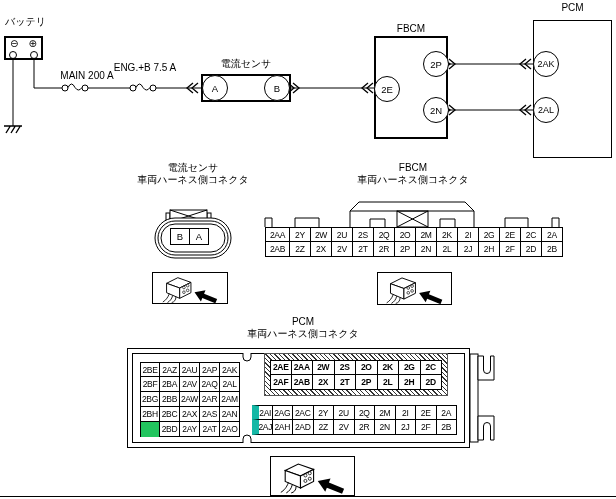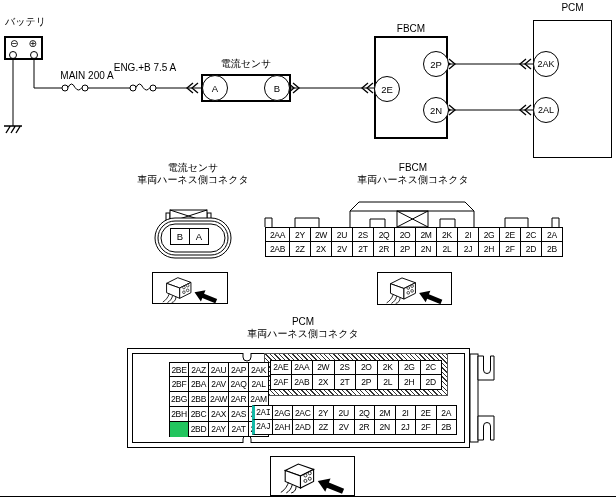--- a/index.html
+++ b/index.html
@@ -20,29 +20,29 @@
   
   .cellgrid{position:absolute;display:grid;grid-auto-rows:15px;background:#22c55e;z-index:2;}
   .cell{
     box-sizing:border-box;border-right:1px solid #000;border-bottom:1px solid #000;
     display:flex;align-items:center;justify-content:center;
     font-size:8.5px;letter-spacing:-0.3px;background:#fff;overflow:hidden;
   }
   .g14{grid-template-columns:25px repeat(13,21px);}
   .g14 > .cell:nth-child(-n+14){border-top:1px solid #000;}
   .g14 > .cell:nth-child(14n+1){border-left:1px solid #000;}
-  .g5{grid-template-columns:repeat(5,20px);margin-left:29px;}
+  .g5{grid-template-columns:repeat(5,20px);}
   .g5 > .cell:nth-child(-n+5){border-top:1px solid #000;}
   .g5 > .cell:nth-child(5n+1){border-left:1px solid #000;}
   .g8{grid-template-columns:repeat(8,21.5px);}
   .g8 > .cell:nth-child(-n+8){border-top:1px solid #000;}
   .g8 > .cell:nth-child(8n+1){border-left:1px solid #000;}
   .g10{grid-template-columns:repeat(10,20.5px);}
   .g10 > .cell:nth-child(-n+10){border-top:1px solid #000;}
-  .g10 > .cell:nth-child(10n+1){border-left:3px solid #14b8a6;font-family:Liberation Mono, monospace;}
+  .g10 > .cell:nth-child(10n+1){border-left:7px solid #14b8a6;}
   .cell:empty{border-left:none;border-bottom:none;background:transparent;}
   
   .battbox{
     position:absolute;left:4px;top:36px;width:39px;height:24px;border:2px solid #000;
     box-sizing:border-box;background:transparent;display:flex;justify-content:space-between;
     padding:0 4px;font-size:10px;line-height:12px;z-index:3;
   }
   
   .viewbox{position:absolute;border:1px solid #000;background:#fff;box-sizing:border-box;}
   .viewbox svg{display:block;width:100%;height:100%;}
@@ -275,21 +275,21 @@
       <div class="cell">2AS</div>
       <div class="cell">2AN</div>
       <div class="cell"></div>
       <div class="cell">2BD</div>
       <div class="cell">2AY</div>
       <div class="cell">2AT</div>
       <div class="cell">2AO</div>
     </div>
 
   <div class="hatch" style="left:265px;top:354px;width:182px;height:41px;"></div>
-  <div class="cellgrid g8" style="left:270px;top:359.5px;">
+  <div class="cellgrid g8" style="left:270px;top:359.5px;font-weight:bold;">
       <div class="cell">2AE</div>
       <div class="cell">2AA</div>
       <div class="cell">2W</div>
       <div class="cell">2S</div>
       <div class="cell">2O</div>
       <div class="cell">2K</div>
       <div class="cell">2G</div>
       <div class="cell">2C</div>
       <div class="cell">2AF</div>
       <div class="cell">2AB</div>

